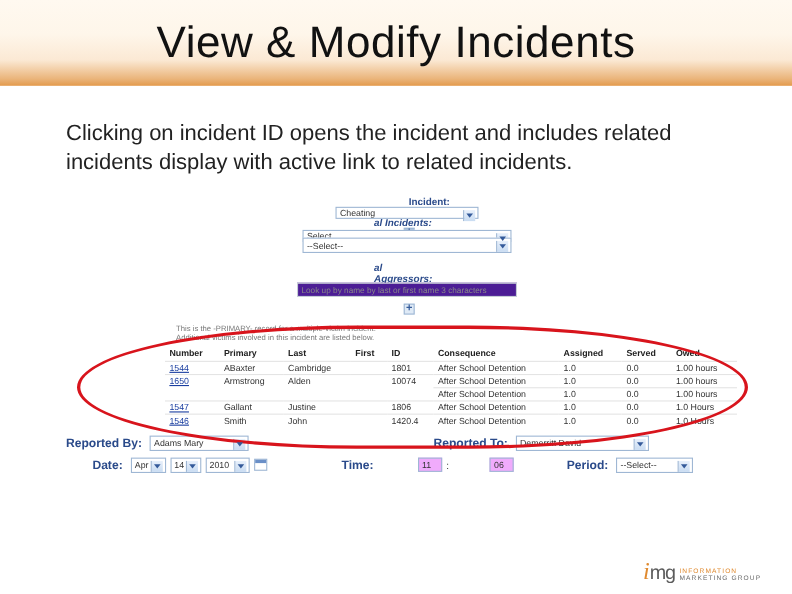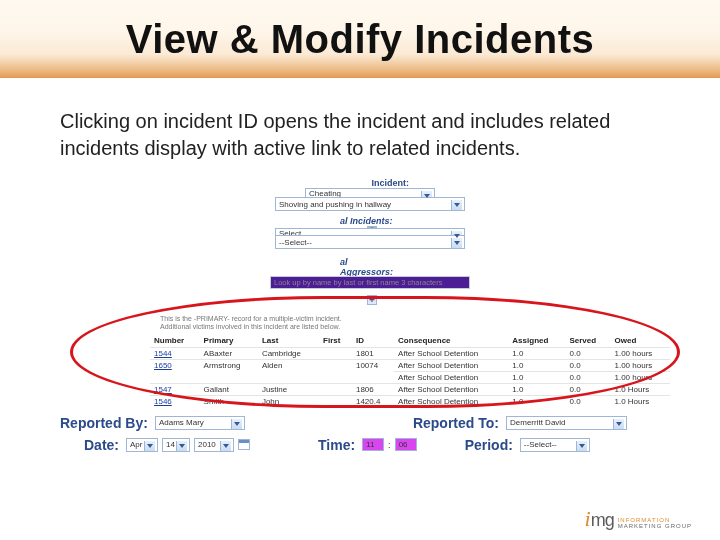--- a/index.html
+++ b/index.html
@@ -16,21 +16,21 @@
     width: 100%;
     height: 78px;
     background: linear-gradient(to bottom, #fff9f0 0%, #fef6ea 40%, #fbe9d4 70%, #eab47a 92%, #e39a4c 100%);
     display: flex;
     align-items: center;
     justify-content: center;
   }
   .title-band h1 {
     margin: 0;
     font-family: Verdana, "Segoe UI", sans-serif;
-    font-weight: 700;
+    font-weight: 400;
     font-size: 40px;
     color: #111;
     letter-spacing: 0.5px;
   }
   .body-text {
     padding: 30px 60px 10px 60px;
     font-size: 20px;
     line-height: 1.35;
     color: #222;
     font-family: Arial, sans-serif;
@@ -135,31 +135,32 @@
   }
   .bottom-row {
     display: flex;
     align-items: center;
     margin-top: 6px;
     gap: 4px;
   }
   .bottom-row .lbl2 {
     color: #2a4a8a;
     font-weight: 600;
-    font-size: 14px;
+    font-size: 11px;
     padding-right: 3px;
   }
   .txt {
     border: 1px solid #9fb7d4;
-    background: #d946ef;
+    background: #f0abfc;
     height: 13px;
     font-size: 8px;
     padding: 0 3px;
     display: inline-flex;
     align-items: center;
+    margin-left: 33px;
   }
   .logo {
     position: absolute;
     right: 28px;
     bottom: 10px;
     display: flex;
     align-items: flex-end;
     gap: 4px;
   }
   .logo .l1 {
@@ -195,27 +196,20 @@
 </div>
 
 <div class="body-text">Clicking on incident ID opens the incident and includes related incidents display with active link to related incidents.</div>
 
 <div class="screenshot">
 
   <div class="form-row">
     <span class="lbl">Incident:</span>
     <span class="sel" style="width:130px">
         <span>Cheating</span>
-        <span class="caret"></span>
-      </span>
-  </div>
-  <div class="form-row">
-    <span class="lbl"></span>
-    <span class="sel" style="width:190px">
-        <span>Shoving and pushing in hallway</span>
         <span class="caret"></span>
       </span>
   </div>
 
   <div class="form-row">
     <span class="lbl trunc">al Incidents:</span>
     <span class="plus-ic"></span>
     <span style="width:14px"></span>
     <span class="sel" style="width:190px">
         <span>Select</span>

